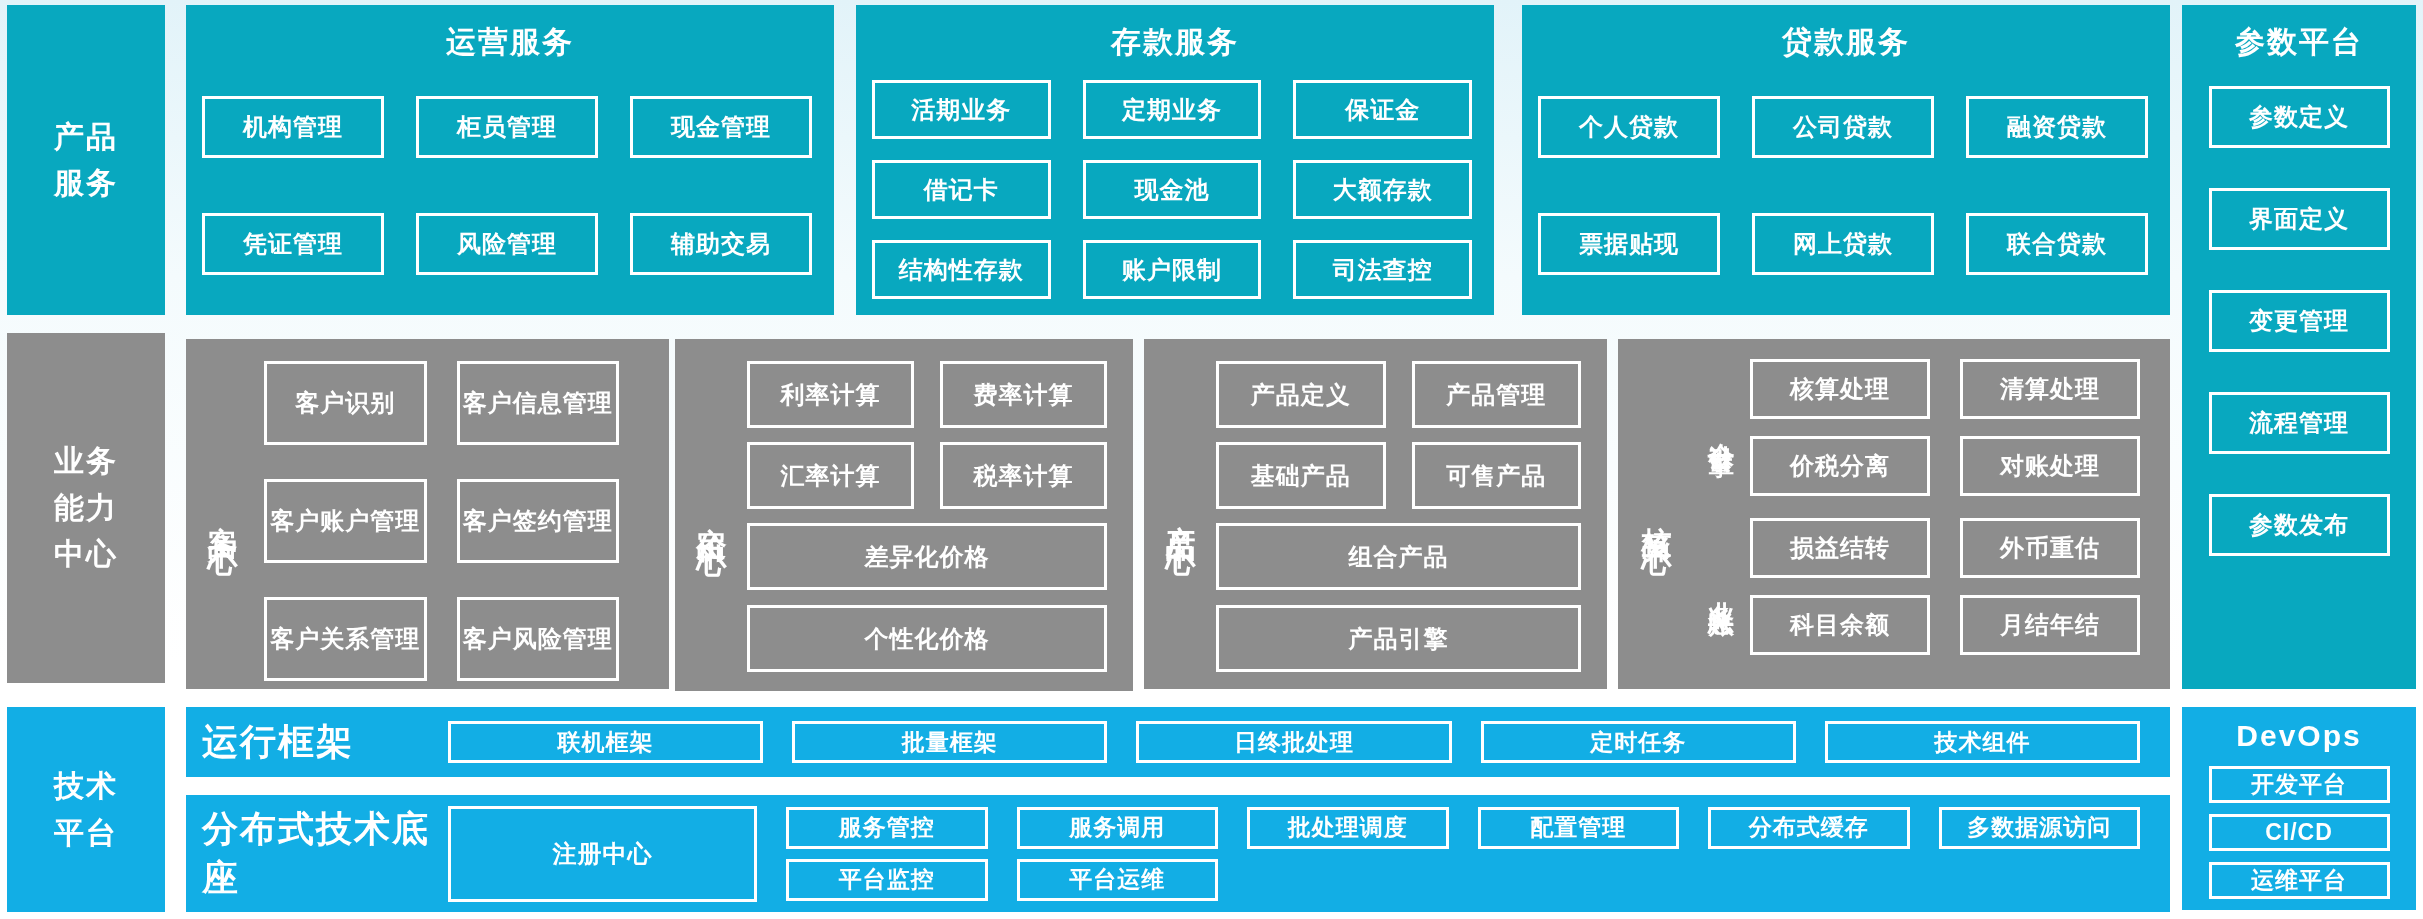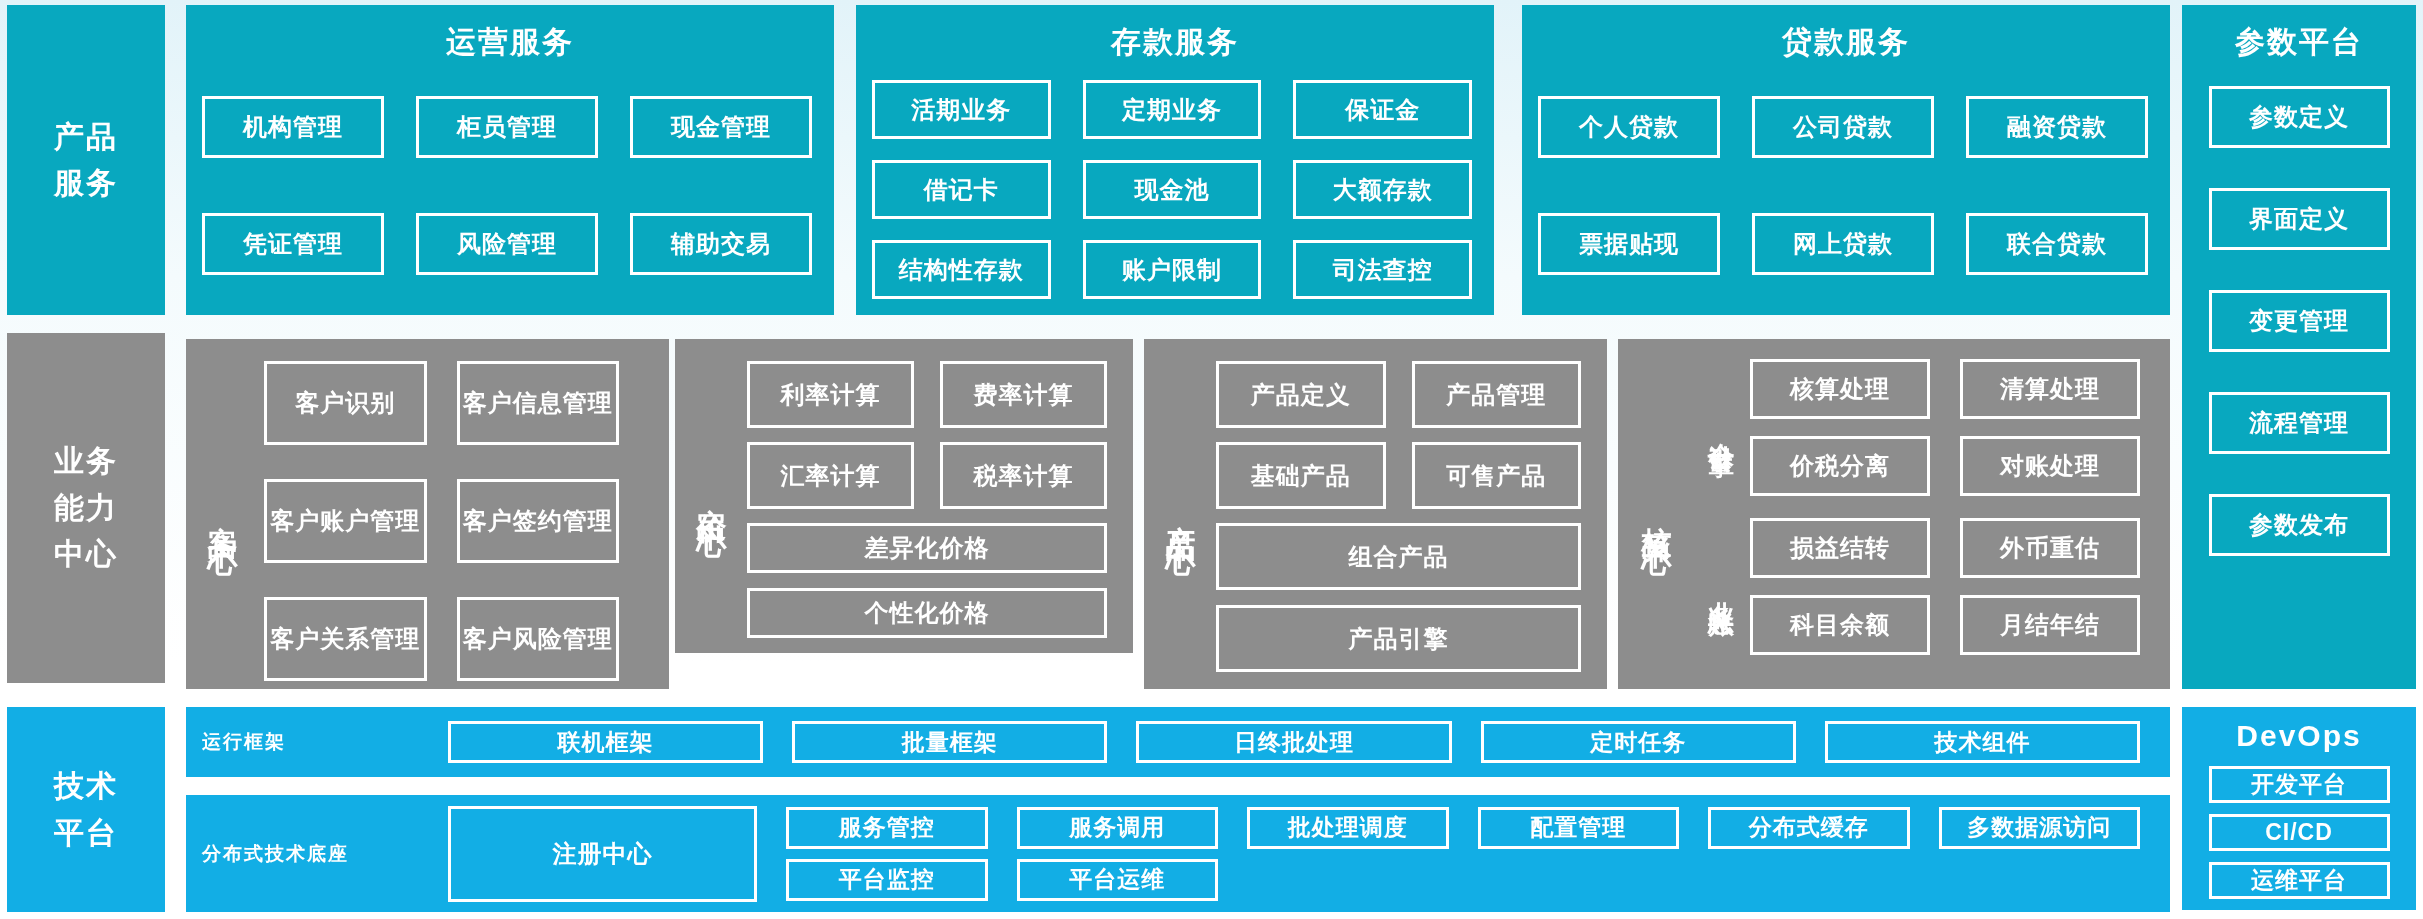--- a/index.html
+++ b/index.html
@@ -82,21 +82,21 @@
   .acct-group .vlabel{flex:0 0 56px;font-size:26px;letter-spacing:3px;}
   .acct-grid{
     flex:1;display:grid;grid-template-columns:1fr 1fr;
     column-gap:30px;row-gap:17px;margin-right:30px;
   }
   .acct-grid .box{height:60px;}
 
   
   .rowpanel{display:flex;align-items:center;padding:0 30px 0 16px;}
   .row-label{
-    flex:0 0 246px;font-weight:bold;font-size:19px;letter-spacing:2px;color:#fff;
+    flex:0 0 246px;font-weight:bold;font-size:36px;letter-spacing:2px;color:#fff;
   }
   .run-boxes{flex:1;display:flex;gap:29px;}
   .run-boxes .box{flex:1;height:42px;font-size:23px;}
   .registry-box{flex:0 0 309px;height:96px;font-size:24px;font-family:Liberation Serif, serif;}
   .dist-grid{
     flex:1;display:grid;grid-template-columns:repeat(6,1fr);
     column-gap:29px;row-gap:10px;margin-left:29px;
   }
   .dist-grid .box{height:42px;font-size:23px;}
 </style>
@@ -167,21 +167,21 @@
     <div class="cust-grid" style="flex:1;">
       <div class="box">客户识别</div>
       <div class="box">客户信息管理</div>
       <div class="box">客户账户管理</div>
       <div class="box">客户签约管理</div>
       <div class="box">客户关系管理</div>
       <div class="box">客户风险管理</div>
     </div>
   </div>
 
-  <div class="panel gray midpanel" style="left:675px;top:339px;width:458px;height:314px;">
+  <div class="panel gray midpanel" style="left:675px;top:339px;width:458px;height:352px;">
     <div class="vlabel">定价中心</div>
     <div class="mid-content mid-content-right">
       <div class="pair">
         <div class="box">利率计算</div>
         <div class="box">费率计算</div>
       </div>
       <div class="pair">
         <div class="box">汇率计算</div>
         <div class="box">税率计算</div>
       </div>

